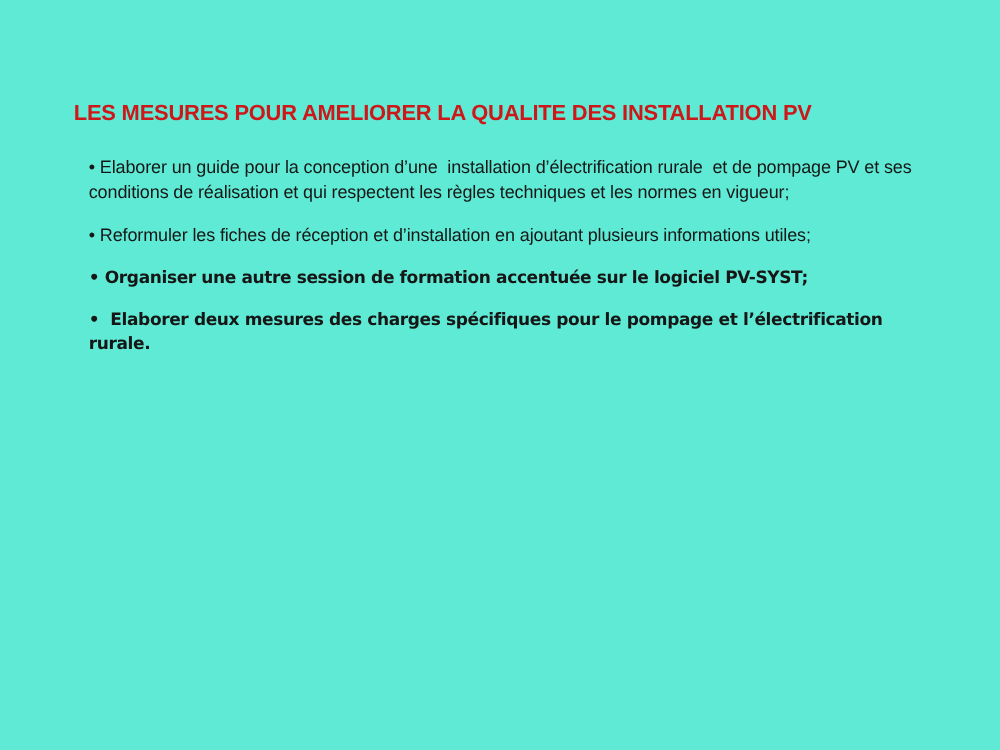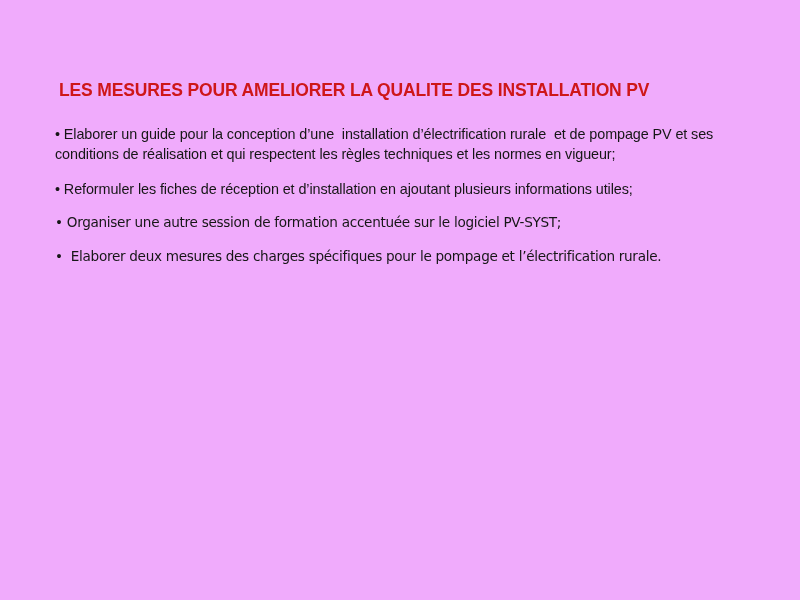--- a/index.html
+++ b/index.html
@@ -13,21 +13,21 @@
     background: #ffffff;
     font-family: "Liberation Sans", "DejaVu Sans", sans-serif;
     color: #000000;
     overflow: hidden;
   }
 
   .slide {
     position: relative;
     width: 800px;
     height: 600px;
-    background: #f0abfc;
+    background: #5eead4;
     box-sizing: border-box;
   }
 
   
   .slide-title {
     position: absolute;
     left: 59px;
     top: 68px;
     width: 690px;
     font-size: 17.5px;
@@ -43,36 +43,37 @@
     position: absolute;
     left: 55px;
     top: 124px;
     width: 700px;
   }
 
   .bullet-para {
     font-size: 14.4px;
     line-height: 1.42;
     color: #161616;
-    margin: 0 0 0 0;
+    margin: 0 0 0 16px;
     text-align: left;
     white-space: pre-wrap;
     letter-spacing: -0.1px;
   }
 
   
   .bullet-para + .bullet-para {
     margin-top: 14px;
   }
 
   
   .bullet-para.alt-face {
     font-family: "DejaVu Sans", "Liberation Sans", sans-serif;
     font-size: 13.6px;
     letter-spacing: -0.3px;
+    font-weight: bold;
   }
 </style>
 </head>
 <body>
 
 <div class="slide">
 
   <h1 class="slide-title">LES MESURES POUR AMELIORER LA QUALITE DES INSTALLATION PV</h1>
 
   <div class="body-block">

